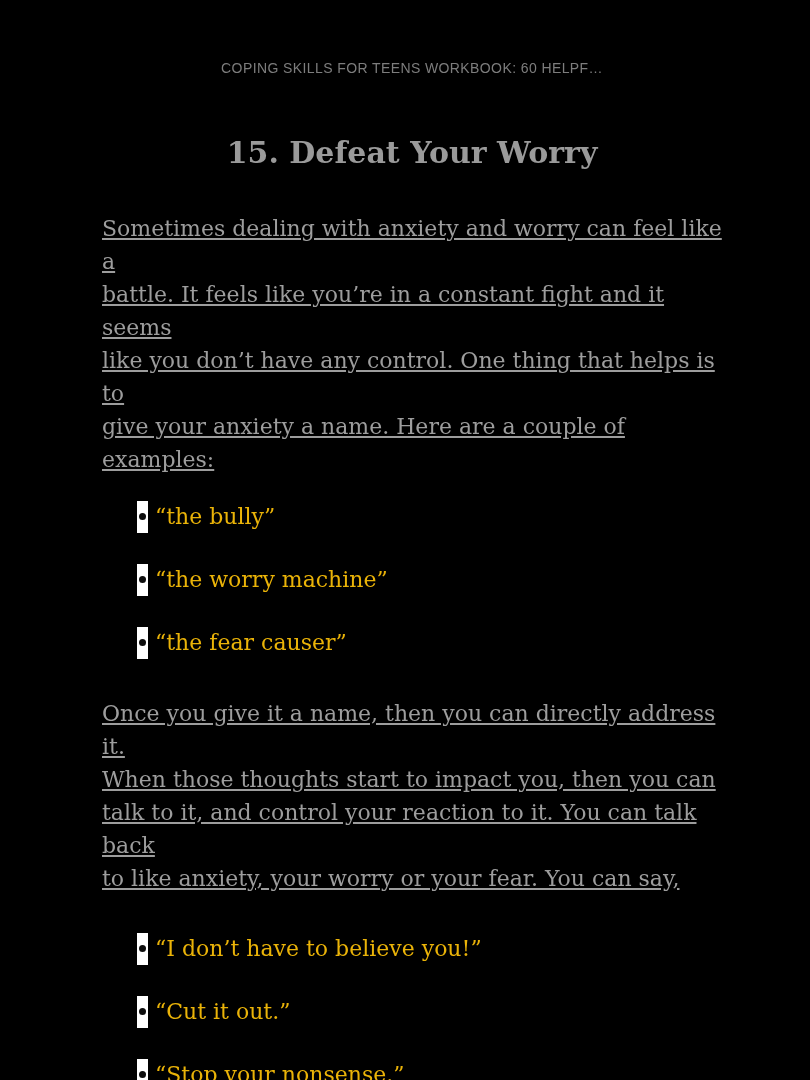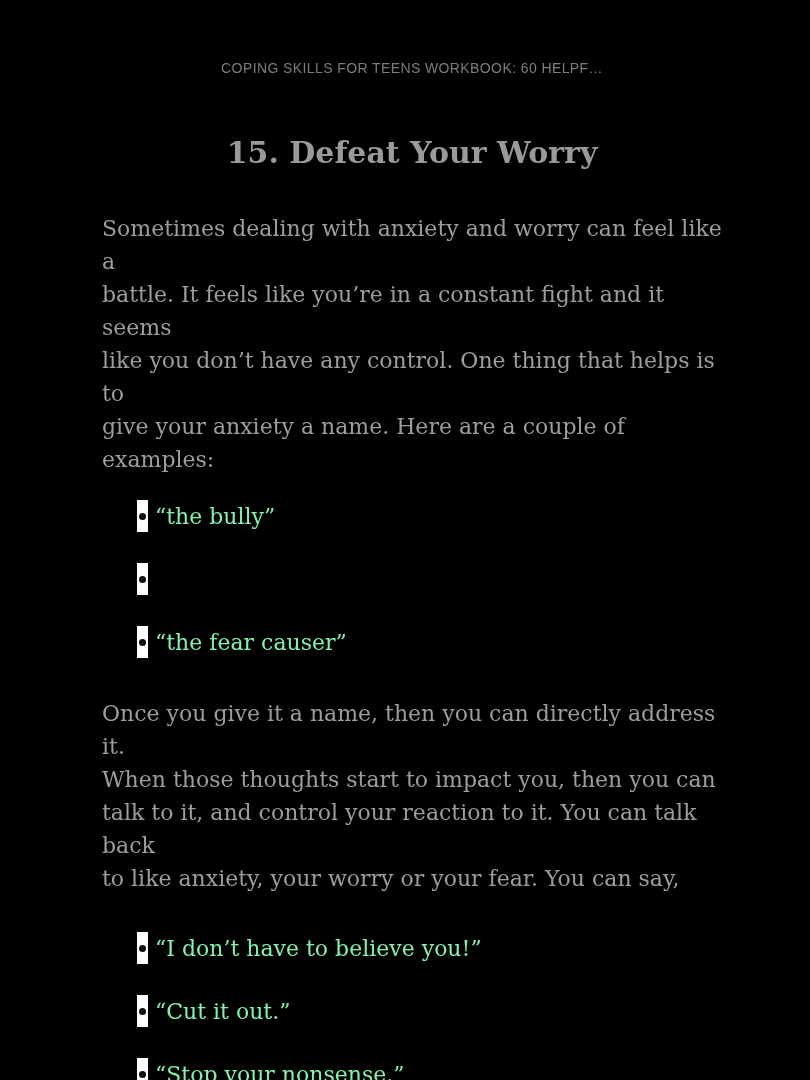--- a/index.html
+++ b/index.html
@@ -48,39 +48,41 @@
     line-height: 36px;
     color: #9a9a9a;
     text-align: center;
   }
 
   .para {
     font-size: 22px;
     line-height: 33px;
     color: #9d9d9d;
     text-align: left;
+    text-decoration: underline;
   }
   .para-1 { margin-top: 41px; }
   .para-2 { margin-top: 38px; }
   .para .line { display: block; }
 
   .bullet-list {
     list-style: none;
     padding-left: 35px;
   }
   .bullet-list-1 { margin-top: 24px; }
   .bullet-list-2 { margin-top: 37px; }
 
   .list-item {
     display: flex;
+    align-items: center;
     height: 33px;
     margin-bottom: 30px;
     font-size: 22px;
     line-height: 33px;
-    color: #86efac;
+    color: #eab308;
     white-space: nowrap;
   }
   .list-item:last-child { margin-bottom: 0; }
 
   
   .bullet-marker {
     flex: 0 0 auto;
     width: 11px;
     height: 32px;
     background: #ffffff;
@@ -120,20 +122,21 @@
       <li class="list-item">
         <span class="bullet-marker">
             <span class="bullet-dot"></span>
           </span>
         <span class="item-text">“the bully”</span>
       </li>
       <li class="list-item">
         <span class="bullet-marker">
             <span class="bullet-dot"></span>
           </span>
+        <span class="item-text">“the worry machine”</span>
       </li>
       <li class="list-item">
         <span class="bullet-marker">
             <span class="bullet-dot"></span>
           </span>
         <span class="item-text">“the fear causer”</span>
       </li>
     </ul>
 
     <p class="para para-2">

